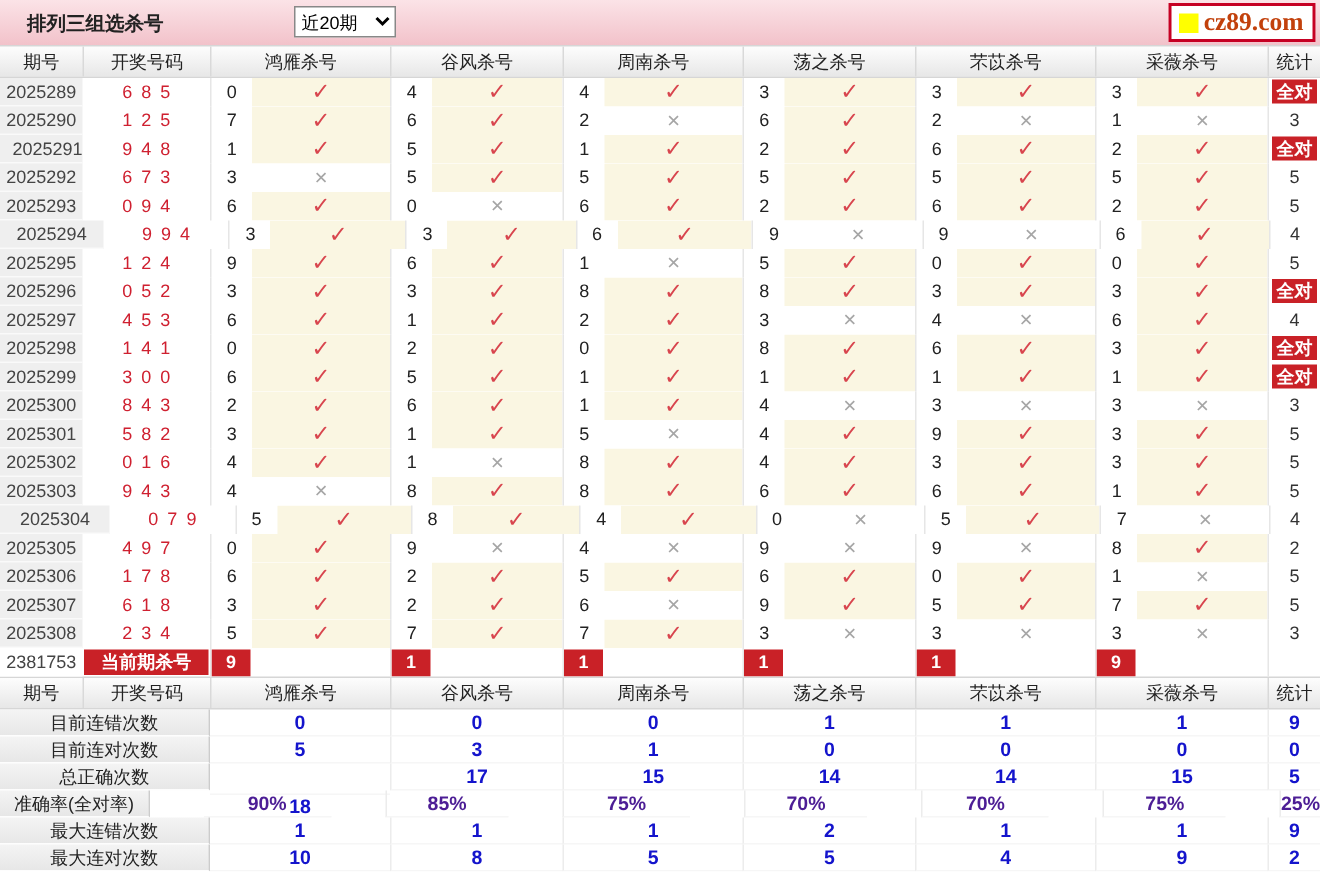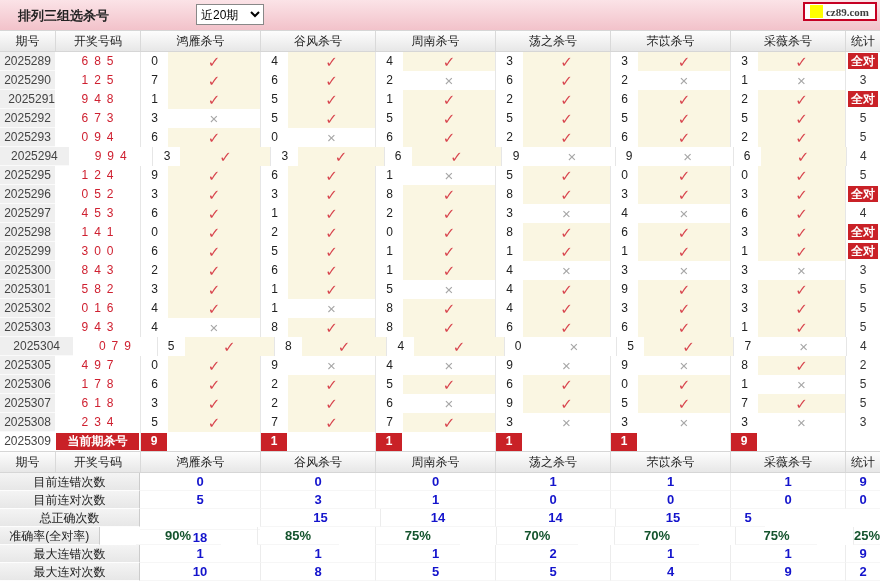--- a/index.html
+++ b/index.html
@@ -2,21 +2,21 @@
 <html><head>
 <meta charset="utf-8">
 <style>
   html,body{margin:0;padding:0;}
   body{width:880px;height:581px;background:#fff;font-family:"Liberation Sans","DejaVu Sans",sans-serif;overflow:hidden;}
   .topbar{position:relative;height:30px;background:linear-gradient(#fbe3e7,#f2c2ca);}
   .title{position:absolute;left:18px;top:7px;font-size:13px;font-weight:bold;color:#222;}
   .period-select{position:absolute;left:196px;top:4px;width:68px;height:21px;font-size:12px;background:#fff;border:1px solid #888;}
   .logo{position:absolute;right:3px;top:2px;background:#fff;border:2px solid #c60023;padding:1px 6px 1px 5px;display:flex;align-items:center;gap:3px;cursor:pointer;}
   .logo-square{width:13px;height:13px;background:#ffff00;display:inline-block;}
-  .logo-text{font-family:"Liberation Serif","DejaVu Serif",serif;font-size:11px;font-weight:bold;color:#404040;}
+  .logo-text{font-family:"Liberation Serif","DejaVu Serif",serif;font-size:17px;font-weight:bold;color:#c2410c;}
 
   .thead{display:flex;height:22px;line-height:20px;background:linear-gradient(#fdfdfd,#e7e7e7);border-top:1px solid #d6d6d6;border-bottom:1px solid #d6d6d6;box-sizing:border-box;}
   .hcell{font-size:12px;color:#222;text-align:center;box-sizing:border-box;border-left:1px solid #d9d9d9;}
   .hcell:first-child{border-left:none;}
 
   .row{display:flex;height:19px;line-height:19px;}
   .cell{box-sizing:border-box;font-size:12px;text-align:center;overflow:hidden;}
   .period{background:#efefef;color:#444;border-bottom:1px solid #fafafa;}
   .number{color:#cf2030;letter-spacing:6px;padding-left:6px;}
   .expert{display:flex;border-left:1px solid #e6e6e6;}
@@ -28,21 +28,21 @@
   .badge{display:inline-block;background:#c92127;color:#fff;font-weight:bold;font-size:12px;line-height:16px;padding:0 2px;margin-top:1px;vertical-align:top;min-width:26px;}
   .banner{background:#c92127;color:#fff;font-weight:bold;font-size:12px;height:17px;line-height:17px;margin:1px;}
   .kill-badge{display:inline-block;width:26px;background:#c92127;color:#fff;font-weight:bold;font-size:12px;line-height:16px;margin-top:1px;vertical-align:top;}
   .current-period{background:#fff;color:#444;}
 
   .srow{display:flex;height:18px;line-height:18px;}
   .slabel{width:140px;background:linear-gradient(#f4f4f4,#e7e7e7);border-bottom:1px solid #fdfdfd;border-right:1px solid #ccc;font-size:12px;color:#222;text-align:center;box-sizing:border-box;}
   .sval{font-size:13px;font-weight:bold;text-align:center;border-left:1px solid #ececec;border-bottom:1px solid #f6f6f6;box-sizing:border-box;}
   .sval:nth-child(2){border-left:none;}
   .v-blue{color:#1414cc;}
-  .v-red{color:#14532d;margin-left:36px;}
+  .v-red{color:#4c1d95;margin-left:36px;}
 </style>
 </head>
 <body>
 
 <div class="page">
   <div class="topbar">
     <span class="title">排列三组选杀号</span>
     <select class="period-select" id="period-select"><option>近20期</option></select>
     <div class="logo">
       <span class="logo-square"></span>
@@ -637,21 +637,21 @@
           <span class="mark bad">×</span>
         </div>
         <div class="cell expert" style="width: 115px;">
           <span class="kill">3</span>
           <span class="mark bad">×</span>
         </div>
         <div class="cell statc" style="width: 35px;">3</div>
       </div>
     </div>
   <div class="row" id="current-row">
-      <div class="cell current-period" style="width: 55px;">2025309</div>
+      <div class="cell current-period" style="width: 55px;">2381753</div>
       <div class="cell" style="width: 85px;">
         <div class="banner">当前期杀号</div>
       </div>
       <div class="cell expert" style="width: 120px;">
         <span class="kill-badge">9</span>
       </div>
       <div class="cell expert" style="width: 115px;">
         <span class="kill-badge">1</span>
       </div>
       <div class="cell expert" style="width: 120px;">
@@ -696,20 +696,21 @@
         <div class="sval v-blue" style="width: 115px;">3</div>
         <div class="sval v-blue" style="width: 120px;">1</div>
         <div class="sval v-blue" style="width: 115px;">0</div>
         <div class="sval v-blue" style="width: 120px;">0</div>
         <div class="sval v-blue" style="width: 115px;">0</div>
         <div class="sval v-blue" style="width: 35px;">0</div>
       </div>
       <div class="srow">
         <div class="slabel">总正确次数</div>
         <div class="sval v-blue" style="width: 120px; margin-top: 20px;">18</div>
+        <div class="sval v-blue" style="width: 115px;">17</div>
         <div class="sval v-blue" style="width: 120px;">15</div>
         <div class="sval v-blue" style="width: 115px;">14</div>
         <div class="sval v-blue" style="width: 120px;">14</div>
         <div class="sval v-blue" style="width: 115px;">15</div>
         <div class="sval v-blue" style="width: 35px;">5</div>
       </div>
       <div class="srow">
         <div class="slabel">准确率(全对率)</div>
         <div class="sval v-red" style="width: 120px;">90%</div>
         <div class="sval v-red" style="width: 115px;">85%</div>

